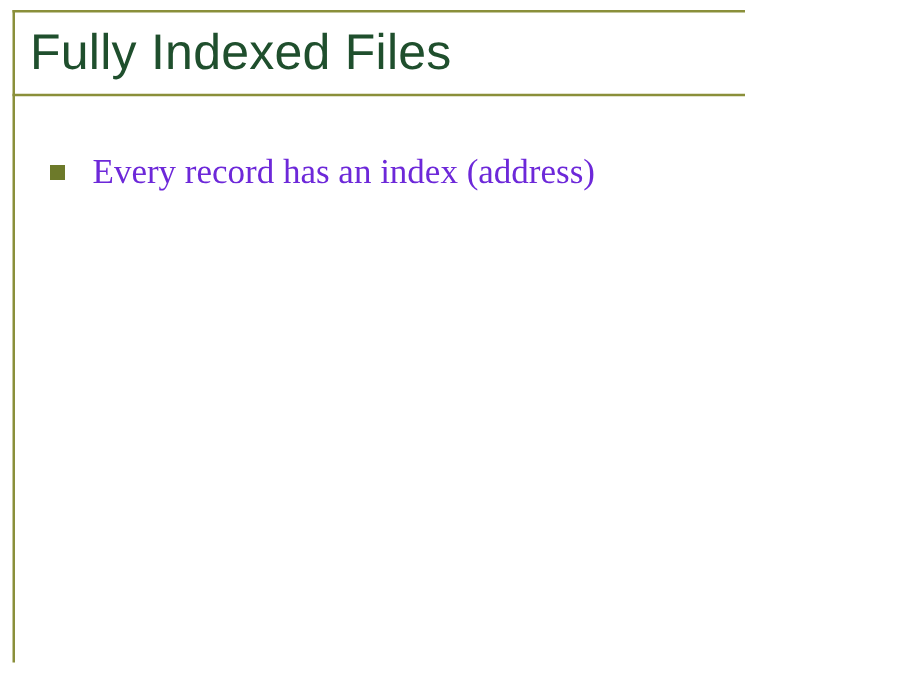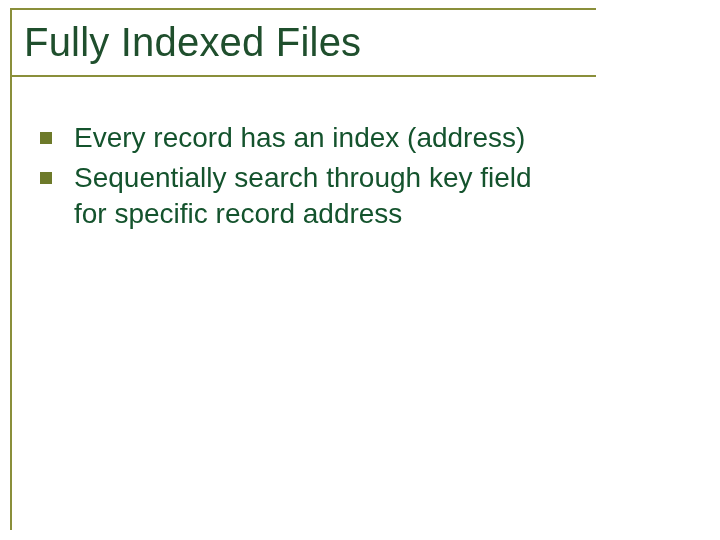--- a/index.html
+++ b/index.html
@@ -65,36 +65,33 @@
     flex: 0 0 auto;
     width: 12px;
     height: 12px;
     background: #6d7a2a;
     margin-top: 12px;
     margin-right: 22px;
   }
   .text {
     font-size: 28px;
     line-height: 36px;
-    color: #14532d;
+    color: #6d28d9;
+    font-family: Liberation Serif, serif;
   }
 </style>
 </head>
 <body>
 
 <div class="slide">
   <div class="rule-top"></div>
   <div class="rule-bottom"></div>
   <div class="rule-left"></div>
 
   <div class="title">Fully Indexed Files</div>
 
   <div class="body">
     <div class="item">
       <div class="marker"></div>
       <div class="text">Every record has an index (address)</div>
     </div>
-    <div class="item">
-      <div class="marker"></div>
-      <div class="text">Sequentially search through key field for specific record address</div>
-    </div>
   </div>
 </div>
 
 </body></html>

